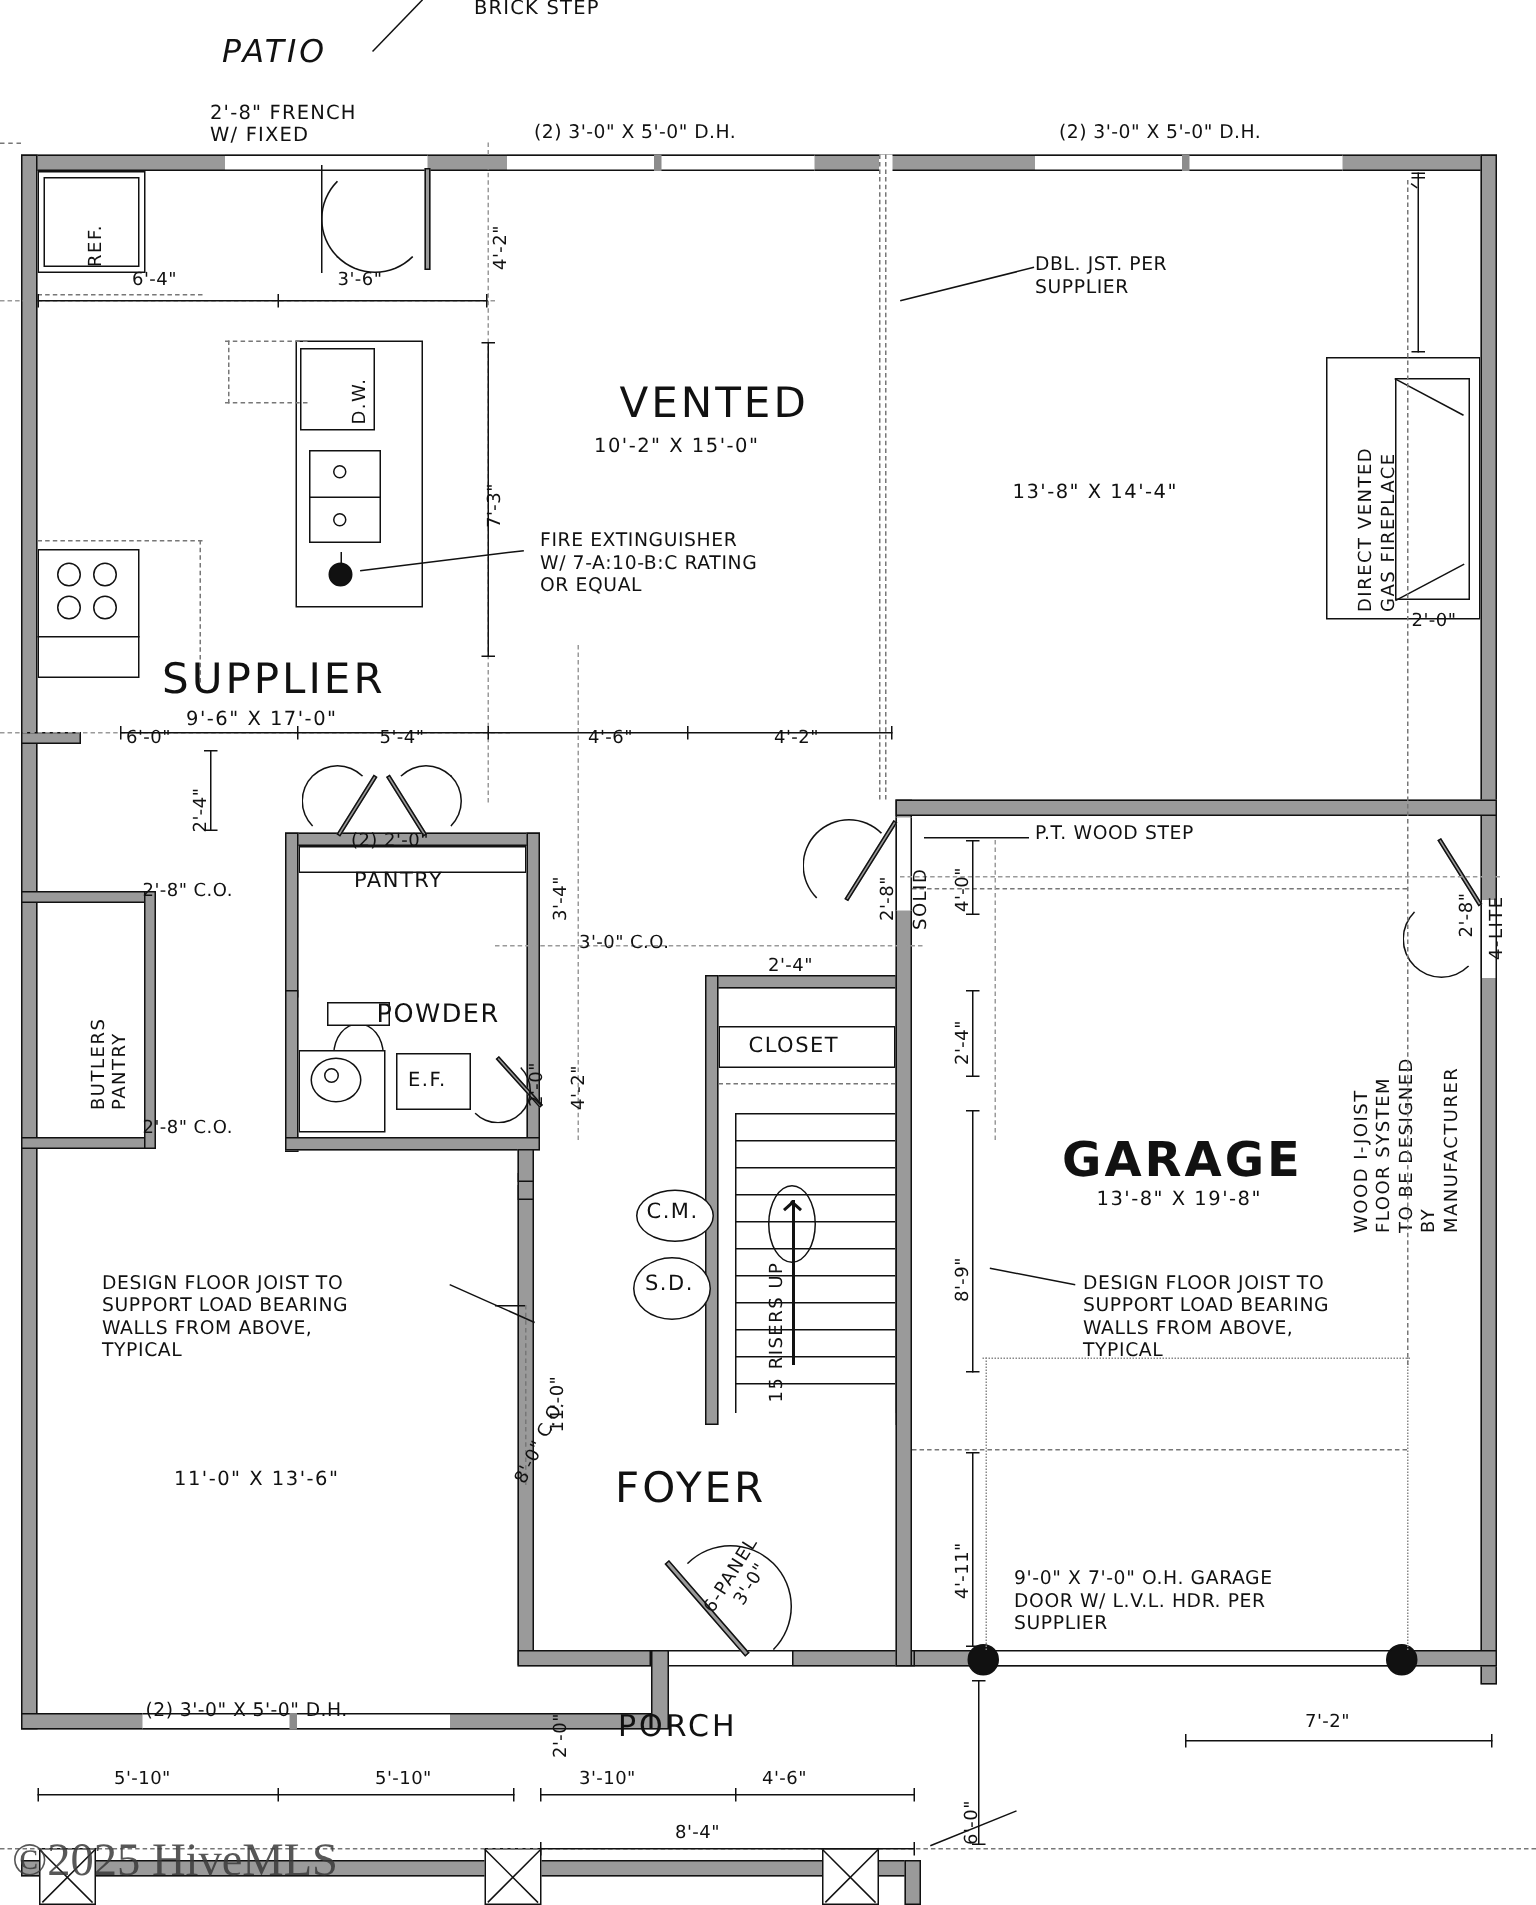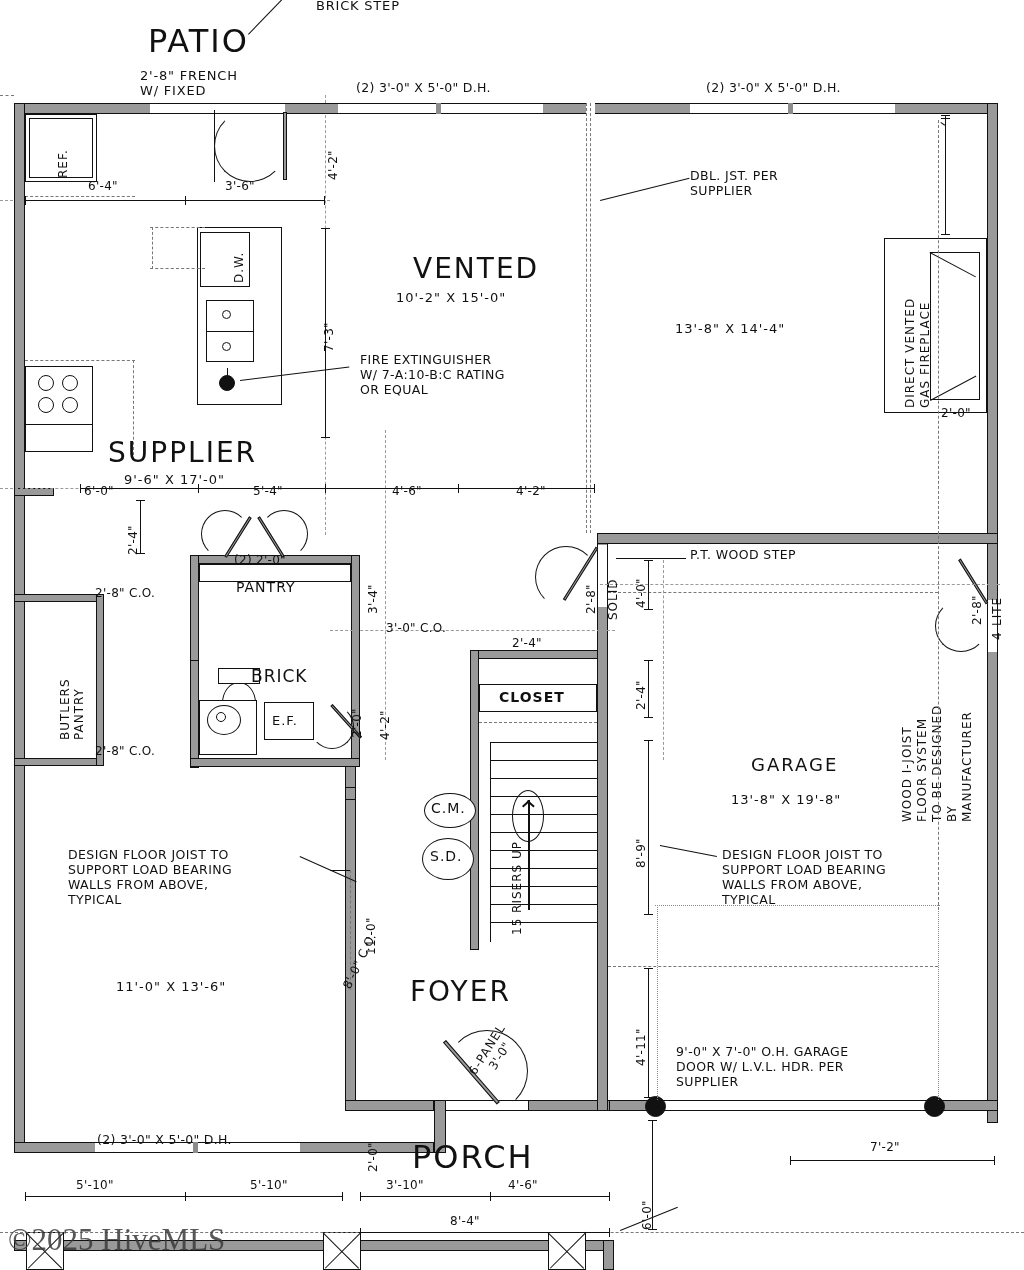--- a/index.html
+++ b/index.html
@@ -213,30 +213,30 @@
 
   <div class="ell" style="left:222px;top:682px;width:34px;height:42px;"></div>
   <div class="box" style="left:218px;top:668px;width:42px;height:16px;"></div>
 
   <div class="box" style="left:199px;top:700px;width:58px;height:55px;"></div>
   <div class="ell" style="left:207px;top:705px;width:34px;height:30px;"></div>
   <div class="circ" style="left:216px;top:712px;width:10px;height:10px;"></div>
 
   <div class="box" style="left:264px;top:702px;width:50px;height:38px;"></div>
   <div class="room-name" style="left:272px;top:713px;font-size:13px;letter-spacing:1px;">E.F.</div>
-  <div class="room-name" style="left:251px;top:666px;font-size:17px;letter-spacing:1px;">BRICK</div>
+  <div class="room-name" style="left:251px;top:666px;font-size:17px;letter-spacing:1px;">POWDER</div>
 
   <div class="line" style="left:330px;top:705px;width:3px;height:44px;background:#9a9a9a;border:1px solid #111;box-sizing:border-box;transform-origin:50% 0;transform:rotate(-42deg);"></div>
   <div class="arc br" style="left:310px;top:705px;width:44px;height:44px;"></div>
 
   <div class="wall" style="left:470px;top:650px;width:135px;height:9px;"></div>
   <div class="wall" style="left:470px;top:650px;width:9px;height:300px;"></div>
   <div class="wall" style="left:597px;top:650px;width:9px;height:300px;"></div>
   <div class="box" style="left:479px;top:684px;width:118px;height:28px;"></div>
-  <div class="room-name" style="left:499px;top:689px;font-size:14px;letter-spacing:1px;font-weight:bold;">CLOSET</div>
+  <div class="room-name" style="left:499px;top:689px;font-size:14px;letter-spacing:1px;">CLOSET</div>
   <div class="dash" style="left:479px;top:722px;width:118px;"></div>
 
   <div class="stairtread" style="left:490px;top:742px;width:107px;"></div>
   <div class="stairtread" style="left:490px;top:760px;width:107px;"></div>
   <div class="stairtread" style="left:490px;top:778px;width:107px;"></div>
   <div class="stairtread" style="left:490px;top:796px;width:107px;"></div>
   <div class="stairtread" style="left:490px;top:814px;width:107px;"></div>
   <div class="stairtread" style="left:490px;top:832px;width:107px;"></div>
   <div class="stairtread" style="left:490px;top:850px;width:107px;"></div>
   <div class="stairtread" style="left:490px;top:868px;width:107px;"></div>
@@ -300,21 +300,21 @@
   <div class="ctr" style="left:0;top:200px;width:330px;"></div>
   <div class="ctr" style="left:0;top:488px;width:340px;"></div>
   <div class="ctrv" style="left:325px;top:95px;height:440px;"></div>
   <div class="ctrv" style="left:385px;top:430px;height:330px;"></div>
   <div class="ctr" style="left:330px;top:630px;width:285px;"></div>
   <div class="ctr" style="left:600px;top:584px;width:400px;"></div>
   <div class="ctrv" style="left:663px;top:560px;height:200px;"></div>
   <div class="dash" style="left:0;top:95px;width:14px;"></div>
   <div class="dash" style="left:0;top:1232px;width:1024px;"></div>
 
-  <div class="room-name" style="left:148px;top:22px;font-size:32px;">PATIO</div>
+  <div class="room-name" style="left:148px;top:22px;font-size:21px;font-style:italic;">PATIO</div>
   <div class="note" style="left:140px;top:68px;font-size:13px;letter-spacing:.8px;">2'-8" FRENCH
 W/ FIXED</div>
   <div class="note" style="left:316px;top:-2px;font-size:13px;letter-spacing:.8px;">BRICK STEP</div>
 
   <div class="dimtxt" style="left:356px;top:80px;font-size:12.5px;">(2) 3'-0" X 5'-0" D.H.</div>
   <div class="dimtxt" style="left:706px;top:80px;font-size:12.5px;">(2) 3'-0" X 5'-0" D.H.</div>
 
   <div class="dimline" style="left:25px;top:200px;width:300px;">
     <div class="tick" style="left:0;"></div>
     <div class="tick" style="left:160px;"></div>
@@ -407,39 +407,39 @@
   <div class="dimlinev" style="left:652px;top:1120px;height:110px;">
       <div class="tick" style="top:0;"></div>
       <div class="tick" style="top:109px;"></div>
     </div>
 
   <div class="dimtxt" style="left:941px;top:406px;">2'-0"</div>
 
   <div class="note" style="left:690px;top:547px;">P.T. WOOD STEP</div>
   <div class="leader" style="left:616px;top:558px;width:70px;"></div>
 
-  <div class="room-name" style="left:751px;top:754px;font-size:18px;">GARAGE</div>
+  <div class="room-name" style="left:708px;top:754px;font-size:32px;font-weight:bold;">GARAGE</div>
   <div class="room-dim" style="left:731px;top:792px;">13'-8" X 19'-8"</div>
 
   <div class="note" style="left:68px;top:847px;">DESIGN FLOOR JOIST TO
 SUPPORT LOAD BEARING
 WALLS FROM ABOVE,
 TYPICAL</div>
   <div class="leader" style="left:300px;top:856px;width:62px;transform:rotate(24deg);"></div>
   <div class="note" style="left:722px;top:847px;">DESIGN FLOOR JOIST TO
 SUPPORT LOAD BEARING
 WALLS FROM ABOVE,
 TYPICAL</div>
   <div class="leader" style="left:660px;top:845px;width:58px;transform:rotate(11deg);"></div>
 
   <div class="room-dim" style="left:116px;top:979px;">11'-0" X 13'-6"</div>
 
   <div class="room-name" style="left:410px;top:975px;font-size:28px;">FOYER</div>
 
-  <div class="room-name" style="left:412px;top:1138px;font-size:32px;">PORCH</div>
+  <div class="room-name" style="left:412px;top:1138px;font-size:20px;">PORCH</div>
 
   <div class="note" style="left:676px;top:1044px;">9'-0" X 7'-0" O.H. GARAGE
 DOOR W/ L.V.L. HDR. PER
 SUPPLIER</div>
 
   <div class="dimtxt" style="left:97px;top:1132px;font-size:12.5px;">(2) 3'-0" X 5'-0" D.H.</div>
 
   <div class="dimline" style="left:25px;top:1196px;width:318px;">
     <div class="tick" style="left:0;"></div>
       <div class="tick" style="left:160px;"></div>

